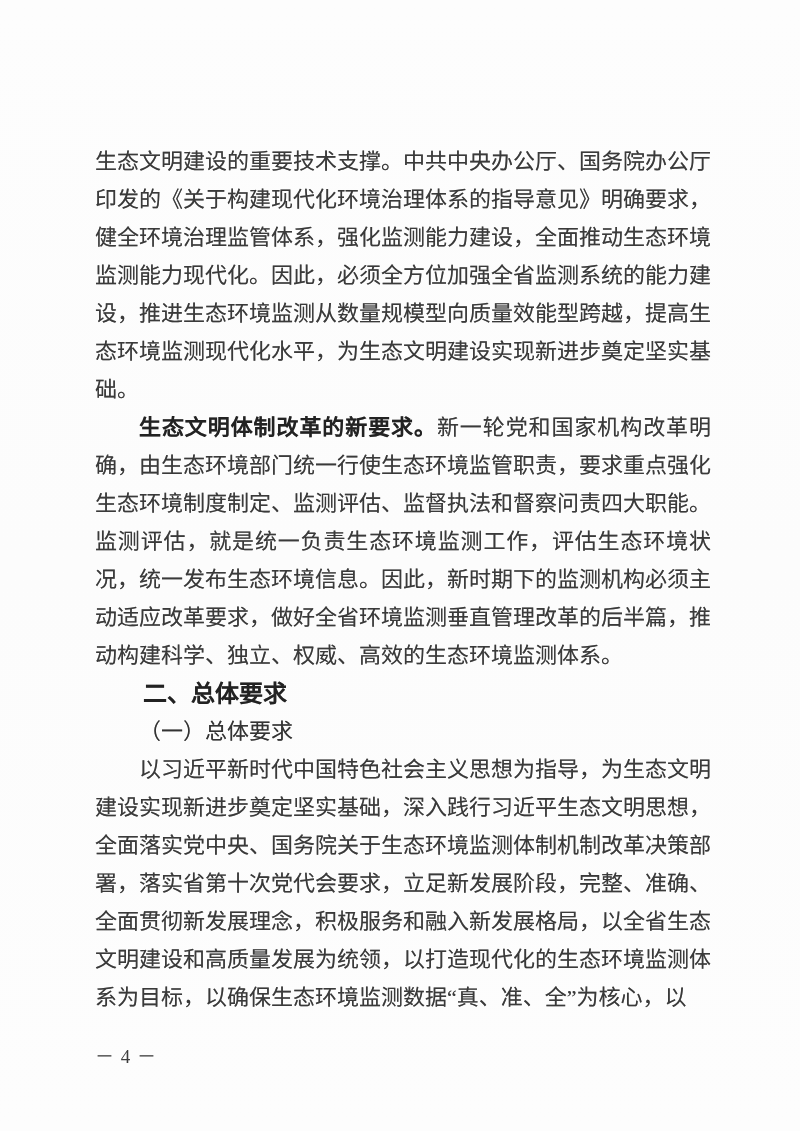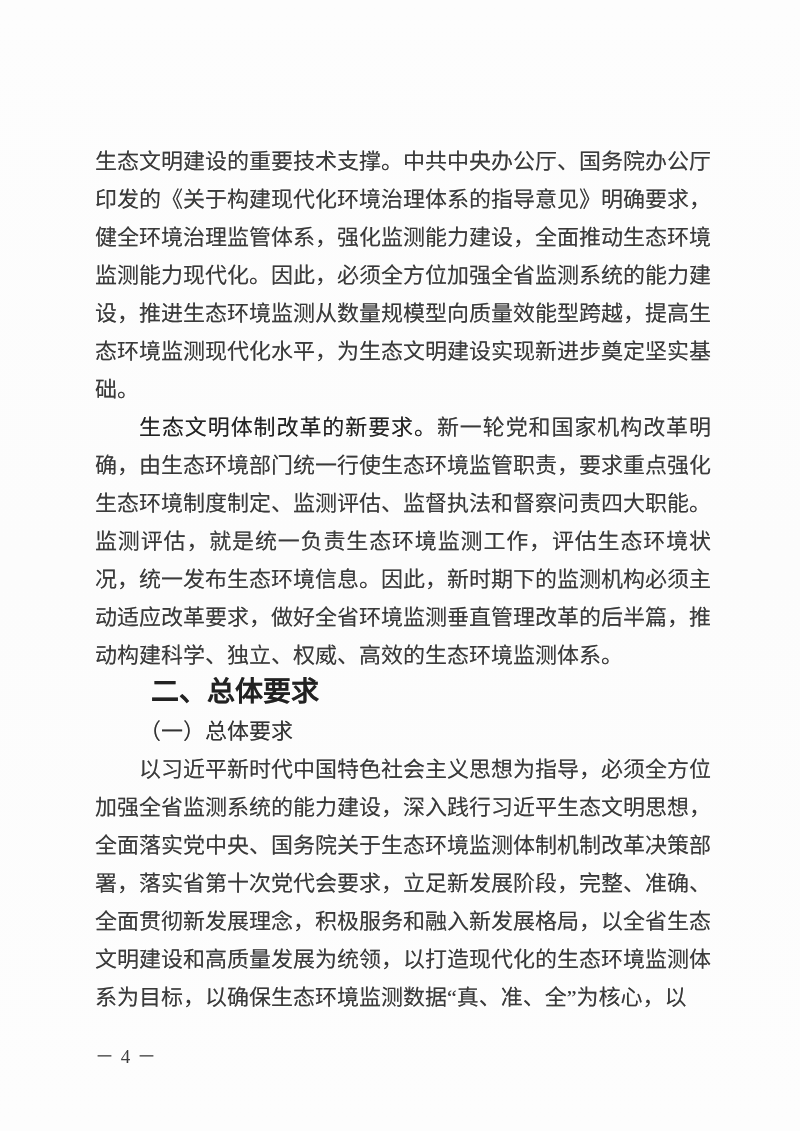--- a/index.html
+++ b/index.html
@@ -38,29 +38,29 @@
     text-align: justify;
     text-align-last: left;
     text-justify: inter-character;
     letter-spacing: 0;
     text-shadow: 0 0 0.5px rgba(70,70,70,0.55);
   }
   .indent-2 {
     text-indent: 2em;
   }
   .lead-bold {
-    font-weight: 400;
+    font-weight: 700;
     color: #222222;
     font-family: "Liberation Sans", "DejaVu Sans", sans-serif;
   }
   .content h2.section-heading {
-    font-size: 28px;
+    font-size: 24px;
     font-weight: 700;
     color: #222222;
-    font-family: Liberation Mono, monospace;
+    font-family: Liberation Sans, sans-serif;
     text-indent: 2em;
   }
   .content h3.subsection-heading {
     font-size: 22px;
     font-weight: 400;
     color: #333333;
     text-indent: 2em;
   }
   .page-number {
     position: absolute;
@@ -83,19 +83,19 @@
     <p>生态文明建设的重要技术支撑。中共中央办公厅、国务院办公厅印发的《关于构建现代化环境治理体系的指导意见》明确要求，健全环境治理监管体系，强化监测能力建设，全面推动生态环境监测能力现代化。因此，必须全方位加强全省监测系统的能力建设，推进生态环境监测从数量规模型向质量效能型跨越，提高生态环境监测现代化水平，为生态文明建设实现新进步奠定坚实基础。</p>
 
     <p class="indent-2">
       <span class="lead-bold">生态文明体制改革的新要求。</span><span>新一轮党和国家机构改革明确，由生态环境部门统一行使生态环境监管职责，要求重点强化生态环境制度制定、监测评估、监督执法和督察问责四大职能。监测评估，就是统一负责生态环境监测工作，评估生态环境状况，统一发布生态环境信息。因此，新时期下的监测机构必须主动适应改革要求，做好全省环境监测垂直管理改革的后半篇，推动构建科学、独立、权威、高效的生态环境监测体系。</span>
     </p>
 
     <h2 class="section-heading">二、总体要求</h2>
 
     <h3 class="subsection-heading">（一）总体要求</h3>
 
-    <p class="indent-2">以习近平新时代中国特色社会主义思想为指导，必须全方位加强全省监测系统的能力建设，深入践行习近平生态文明思想，全面落实党中央、国务院关于生态环境监测体制机制改革决策部署，落实省第十次党代会要求，立足新发展阶段，完整、准确、全面贯彻新发展理念，积极服务和融入新发展格局，以全省生态文明建设和高质量发展为统领，以打造现代化的生态环境监测体系为目标，以确保生态环境监测数据“真、准、全”为核心，以</p>
+    <p class="indent-2">以习近平新时代中国特色社会主义思想为指导，为生态文明建设实现新进步奠定坚实基础，深入践行习近平生态文明思想，全面落实党中央、国务院关于生态环境监测体制机制改革决策部署，落实省第十次党代会要求，立足新发展阶段，完整、准确、全面贯彻新发展理念，积极服务和融入新发展格局，以全省生态文明建设和高质量发展为统领，以打造现代化的生态环境监测体系为目标，以确保生态环境监测数据“真、准、全”为核心，以</p>
 
   </div>
 
   <div class="page-number">－ 4 －</div>
 
 </div>
 
 </body></html>

